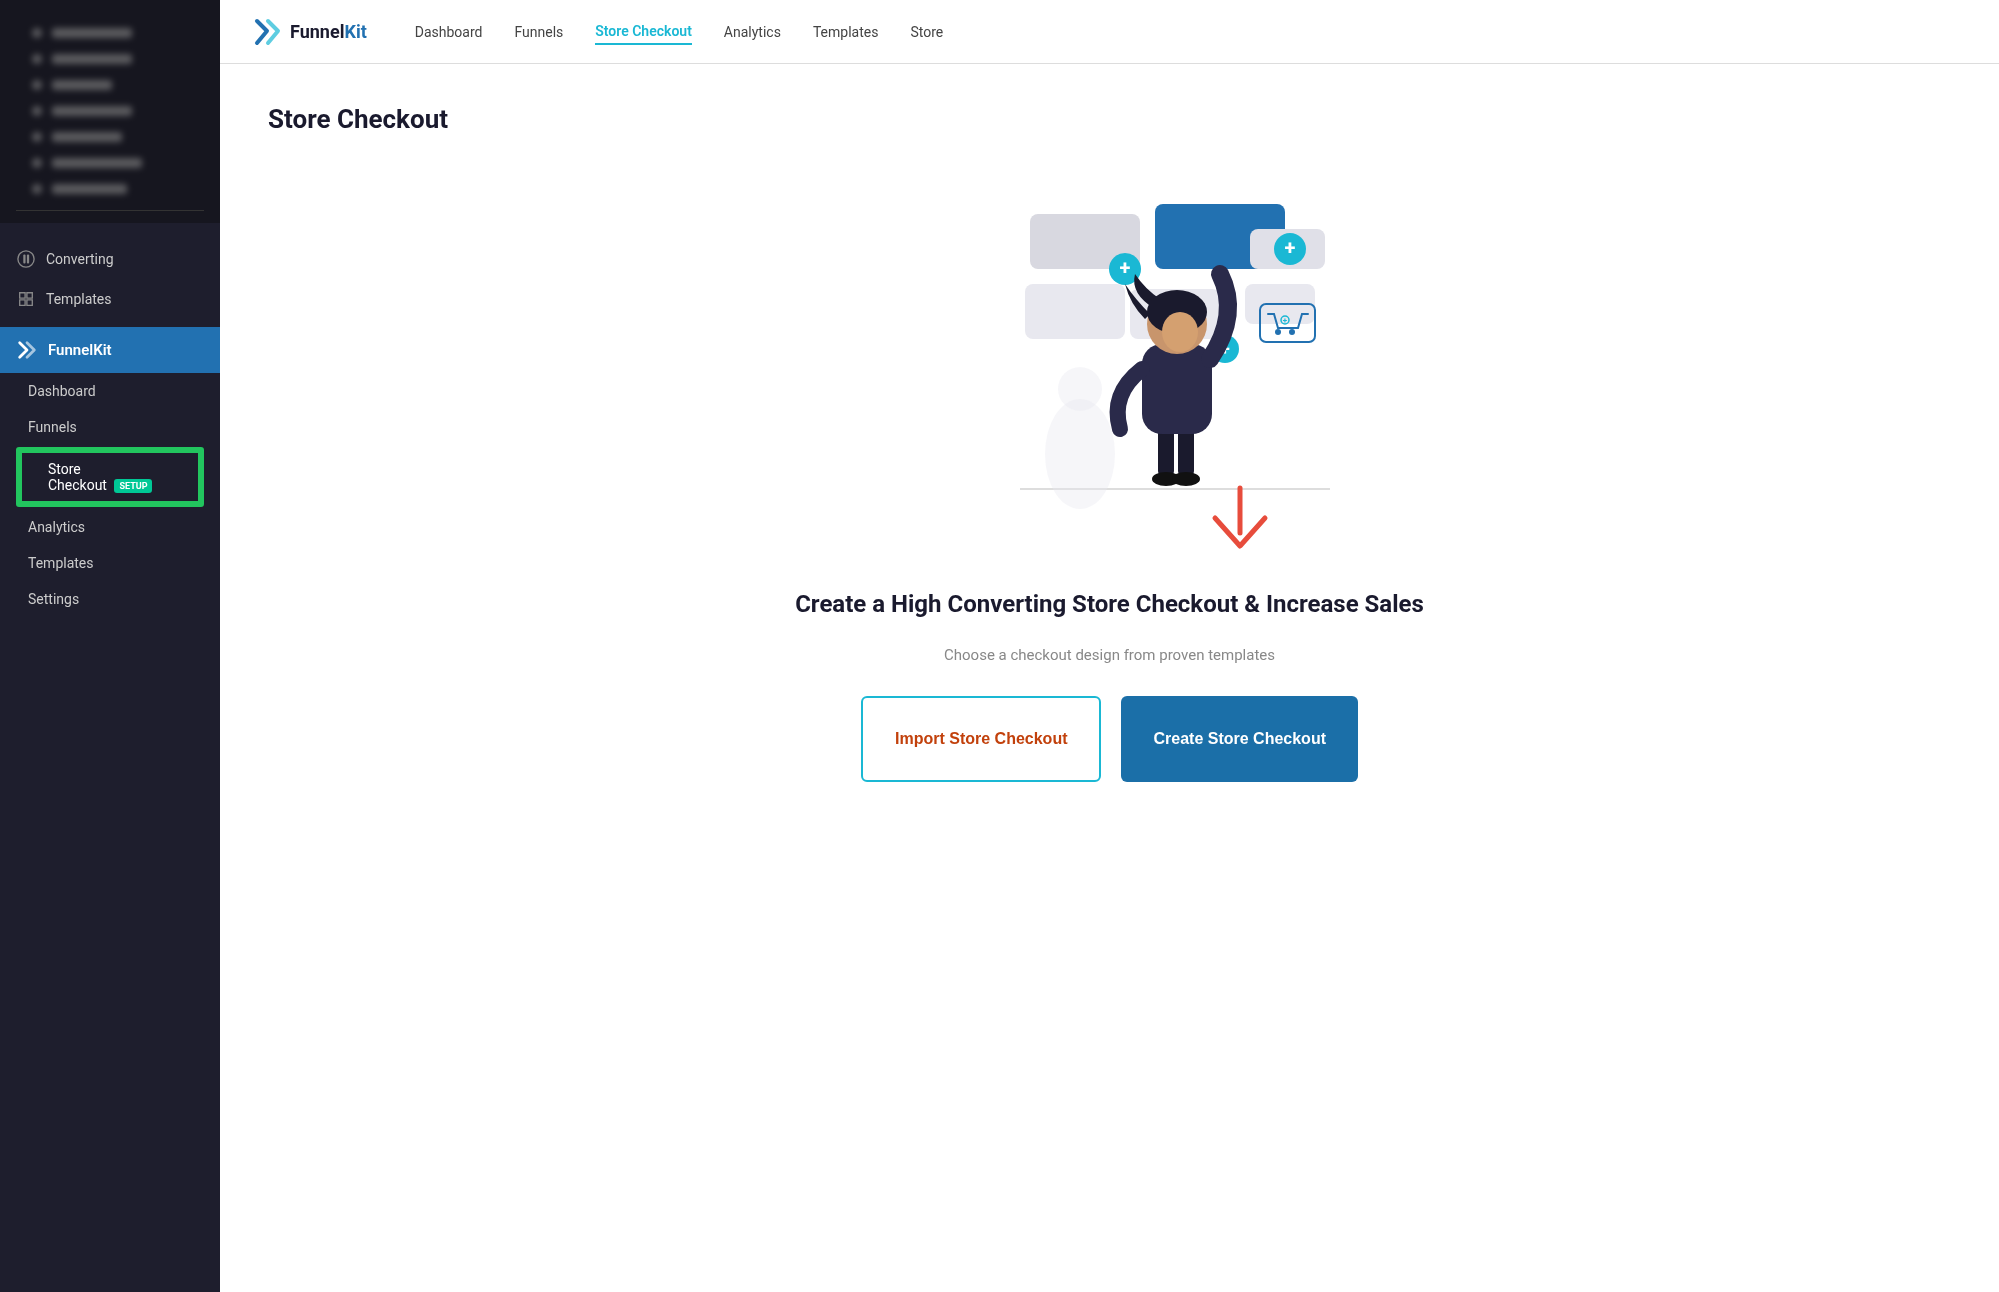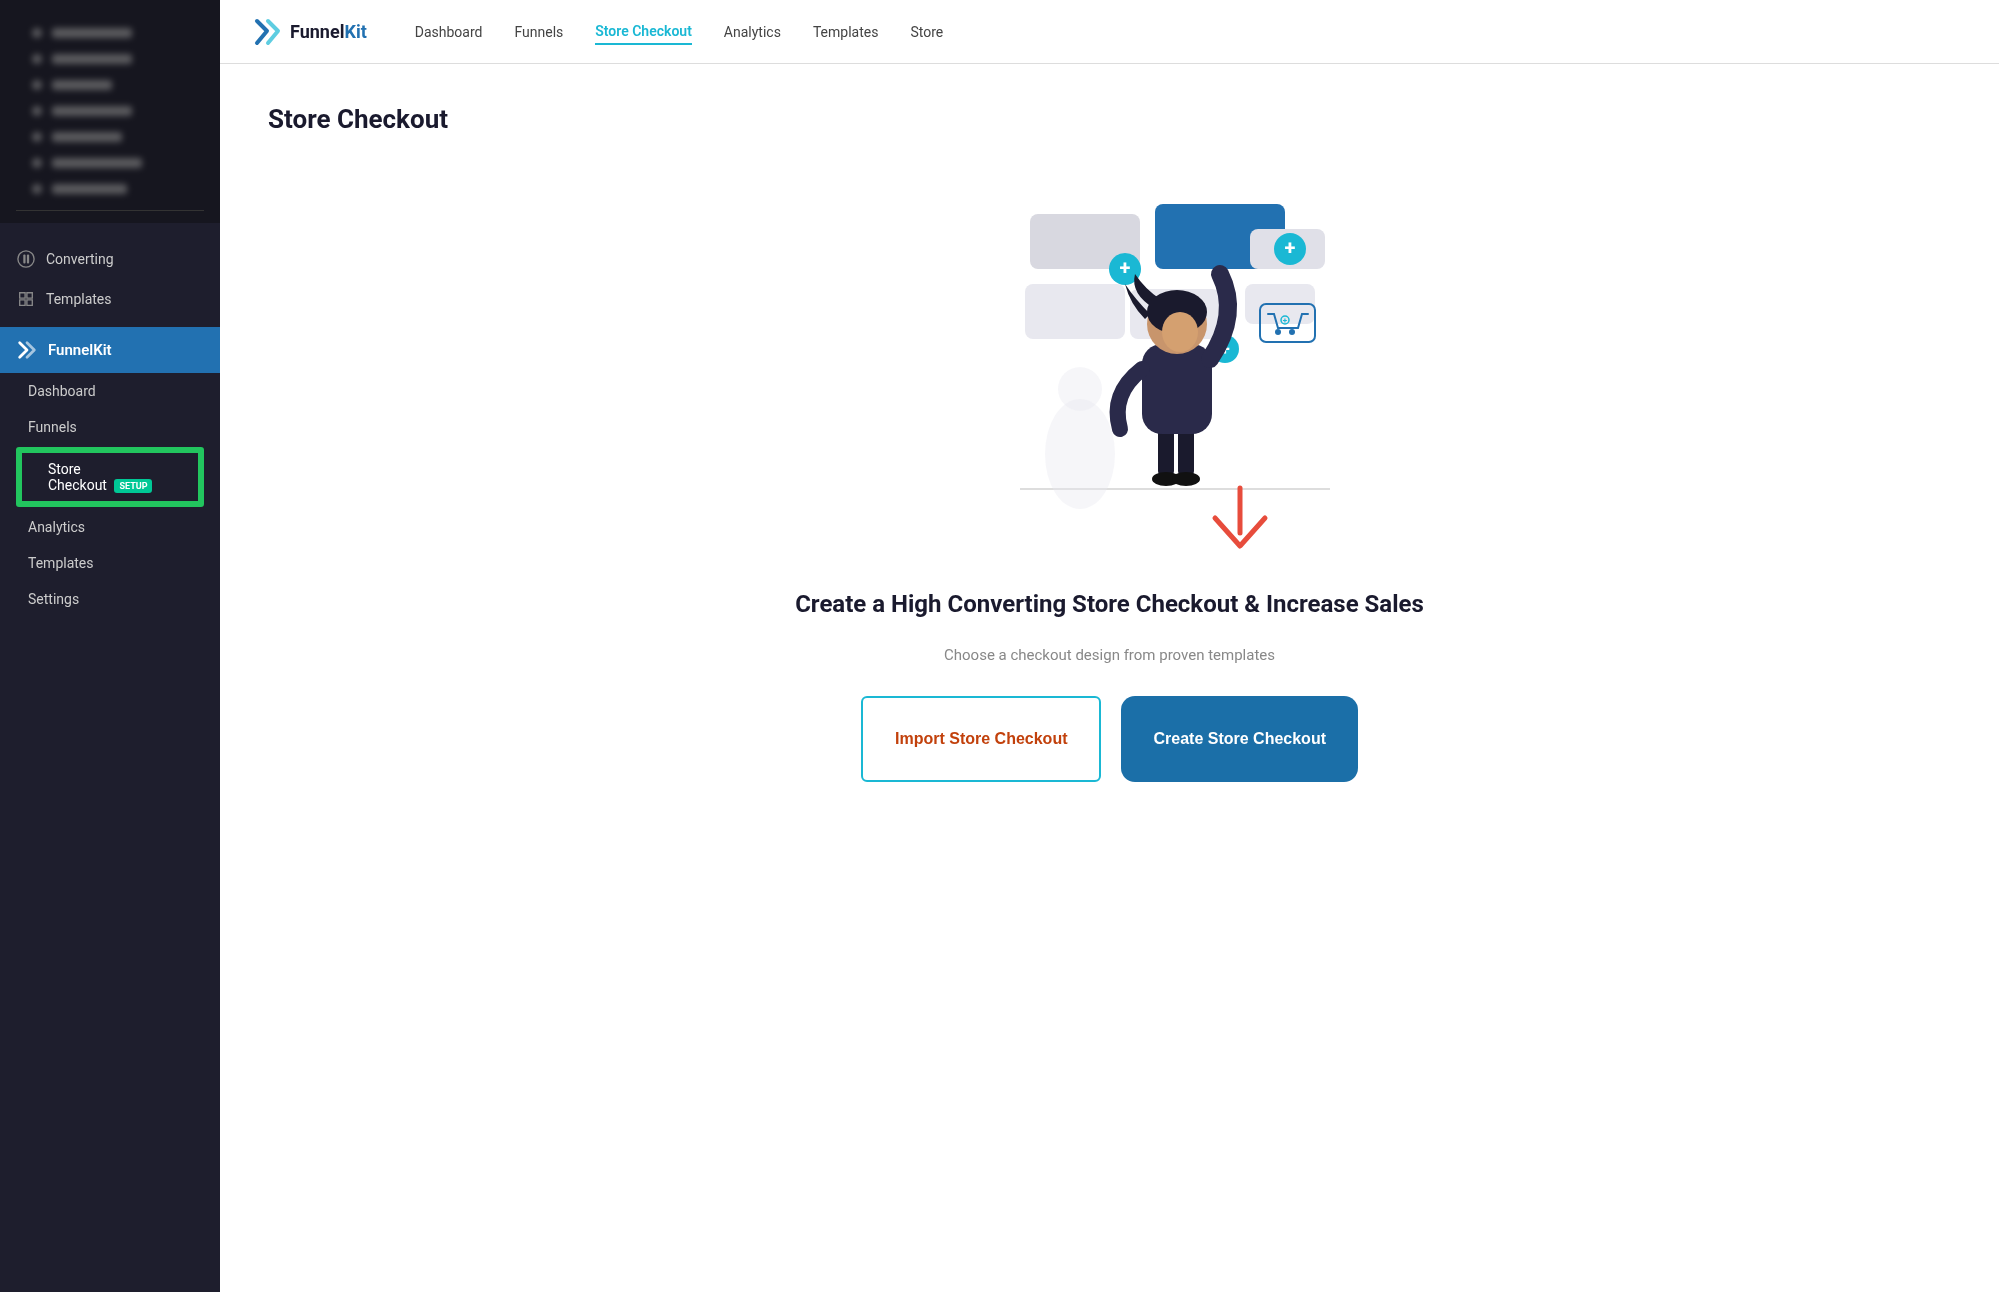--- a/index.html
+++ b/index.html
@@ -201,21 +201,21 @@
       border-radius: 6px;
       cursor: pointer;
     }
     .btn-primary {
       padding: 14px 32px;
       border: none;
       background: #1b6fa8;
       color: #fff;
       font-size: 16px;
       font-weight: 600;
-      border-radius: 14px;
+      border-radius: 6px;
       cursor: pointer;
     }
 
     
     .arrow-wrap {
       position: relative;
     }
   </style>
 </head>
 <body>

